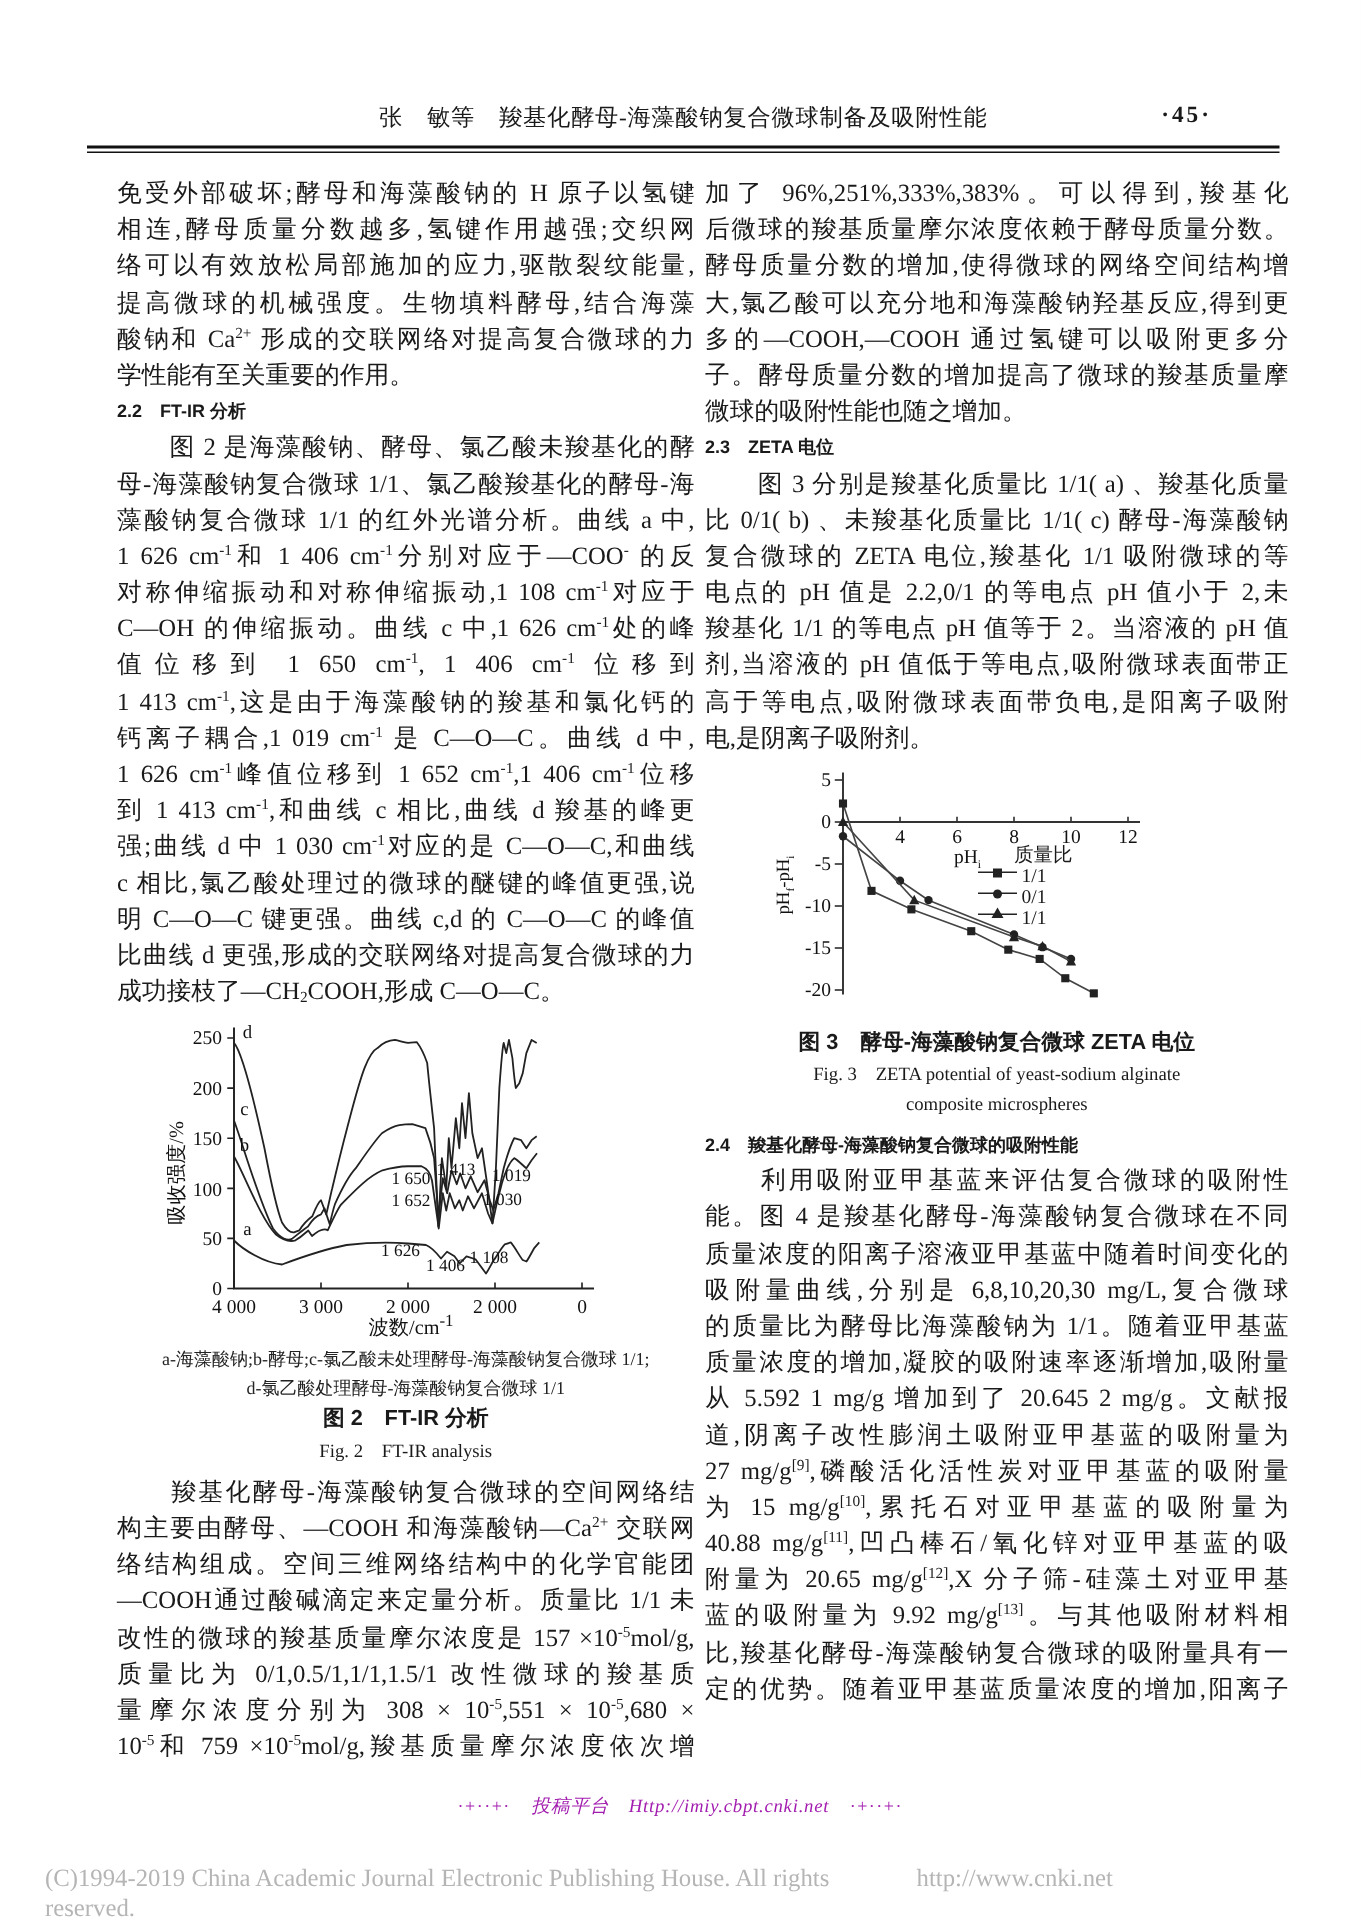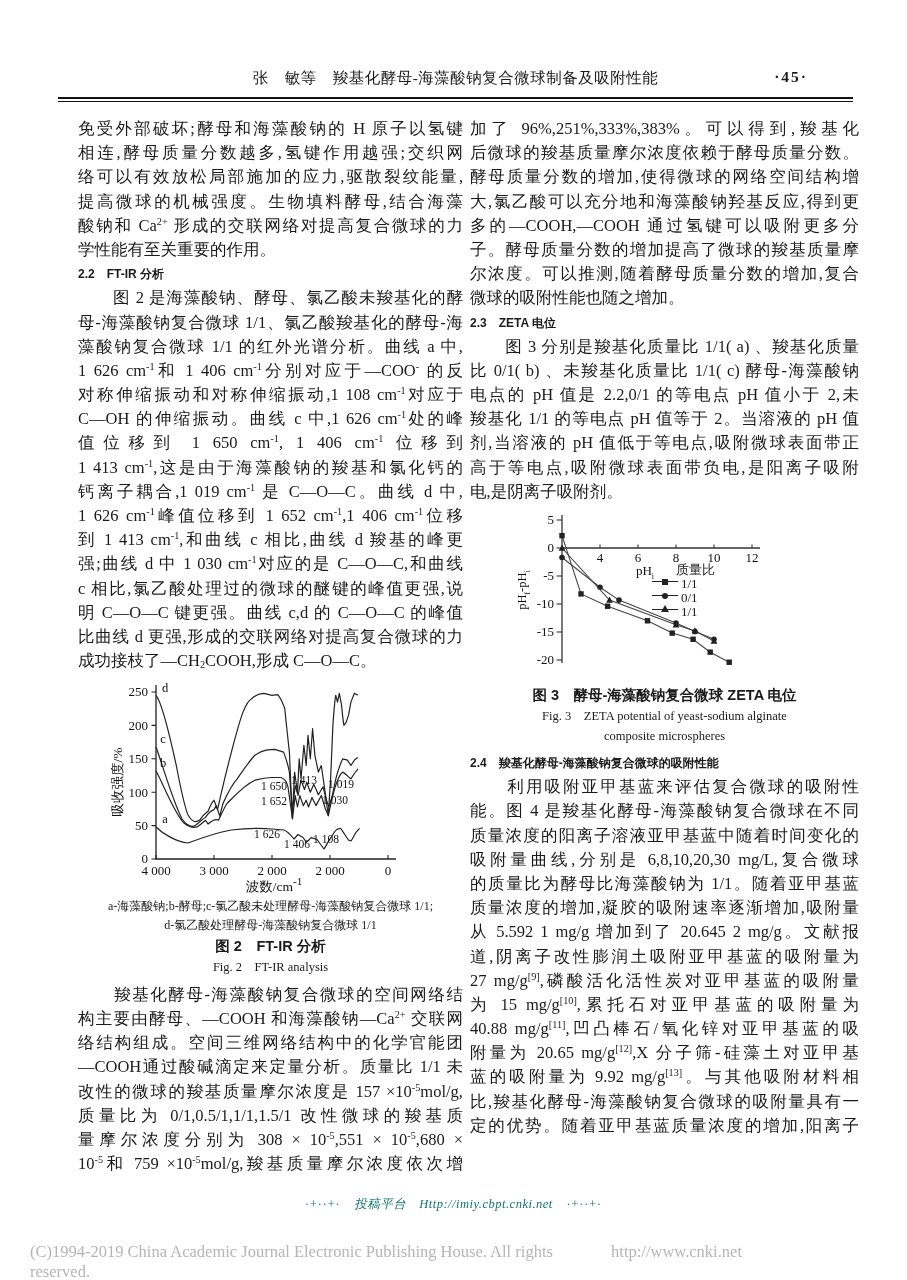--- a/index.html
+++ b/index.html
@@ -57,21 +57,21 @@
   .leg-row{display:flex;align-items:flex-start;gap:3px;height:14px;font-size:13px;line-height:14px;}
   .lm{position:relative;width:26px;height:9px;display:inline-block;flex:0 0 26px;}
   .lm::before{content:"";position:absolute;left:0;right:0;top:4px;height:1.3px;background:#222;}
   .lm-square::after{content:"";position:absolute;left:10px;top:1.5px;width:6px;height:6px;background:#222;}
   .lm-circle::after{content:"";position:absolute;left:10px;top:1.5px;width:6px;height:6px;background:#222;border-radius:50%;}
   .lm-triangle::after{content:"";position:absolute;left:9px;top:0;width:0;height:0;
       border-left:4.2px solid transparent;border-right:4.2px solid transparent;border-bottom:7.5px solid #222;}
 
   
   .plat-line{position:absolute;left:0;top:1196px;width:100%;text-align:center;
-             font-size:12.5px;color:#0f766e;letter-spacing:.5px;}
+             font-size:12.5px;color:#a21caf;letter-spacing:.5px;}
   .plat-line .deco{letter-spacing:1px;margin:0 10px;font-size:12px;}
   .plat-text{font-style:italic;}
   .copyright{position:absolute;left:30px;top:1242px;width:712px;display:flex;
              justify-content:space-between;color:#b5b5b5;font-size:16.5px;}
   svg path,svg line,svg polyline{vector-effect:non-scaling-stroke;}
 </style>
 </head>
 <body>
 
 <div class="page">
@@ -166,25 +166,25 @@
   </div>
 
   <div class="col col-right">
     <div id="r1" class="lines">
         <div class="ln k-j">加了 96%,251%,333%,383%。可以得到,羧基化</div>
         <div class="ln k-j">后微球的羧基质量摩尔浓度依赖于酵母质量分数。</div>
         <div class="ln k-j">酵母质量分数的增加,使得微球的网络空间结构增</div>
         <div class="ln k-j">大,氯乙酸可以充分地和海藻酸钠羟基反应,得到更</div>
         <div class="ln k-j">多的—COOH,—COOH 通过氢键可以吸附更多分</div>
         <div class="ln k-j">子。酵母质量分数的增加提高了微球的羧基质量摩</div>
-        <div class="ln k-j">尔浓度。可以推测,随着酵母质量分数的增加,复合</div>
         <div class="ln k-e">微球的吸附性能也随之增加。</div>
         <div class="ln k-h">2.3　ZETA 电位</div>
         <div class="ln k-j">　　图 3 分别是羧基化质量比 1/1( a) 、羧基化质量</div>
         <div class="ln k-j">比 0/1( b) 、未羧基化质量比 1/1( c) 酵母-海藻酸钠</div>
+        <div class="ln k-j">复合微球的 ZETA 电位,羧基化 1/1 吸附微球的等</div>
         <div class="ln k-j">电点的 pH 值是 2.2,0/1 的等电点 pH 值小于 2,未</div>
         <div class="ln k-j">羧基化 1/1 的等电点 pH 值等于 2。当溶液的 pH 值</div>
         <div class="ln k-j">剂,当溶液的 pH 值低于等电点,吸附微球表面带正</div>
         <div class="ln k-j">高于等电点,吸附微球表面带负电,是阳离子吸附</div>
         <div class="ln k-e">电,是阴离子吸附剂。</div>
       </div>
 
     <figure class="fig fig3">
       <div class="chart3" id="chart3">
           <svg width="320" height="176">

